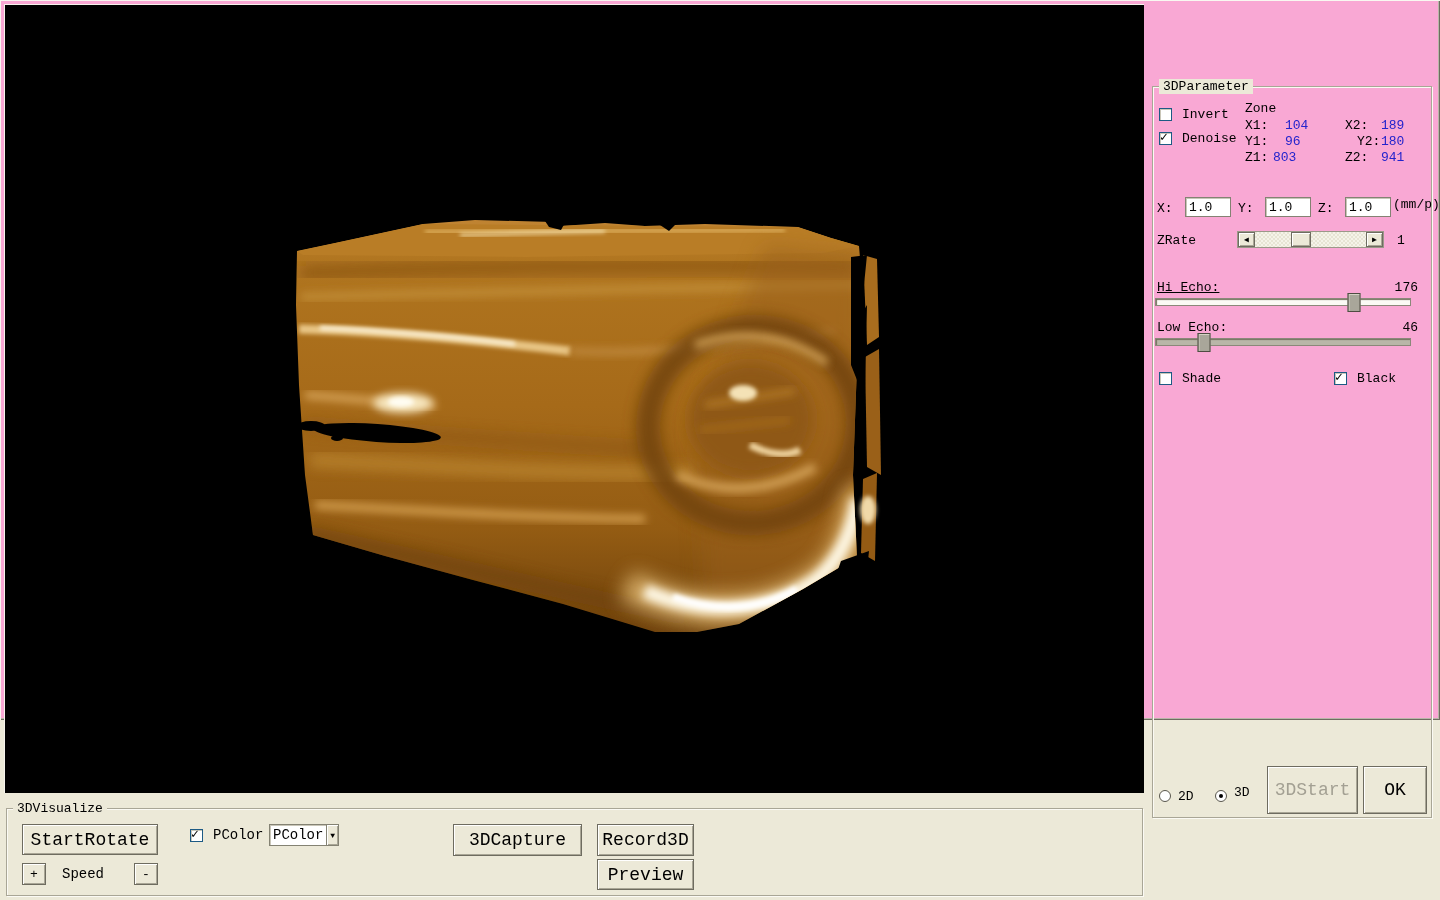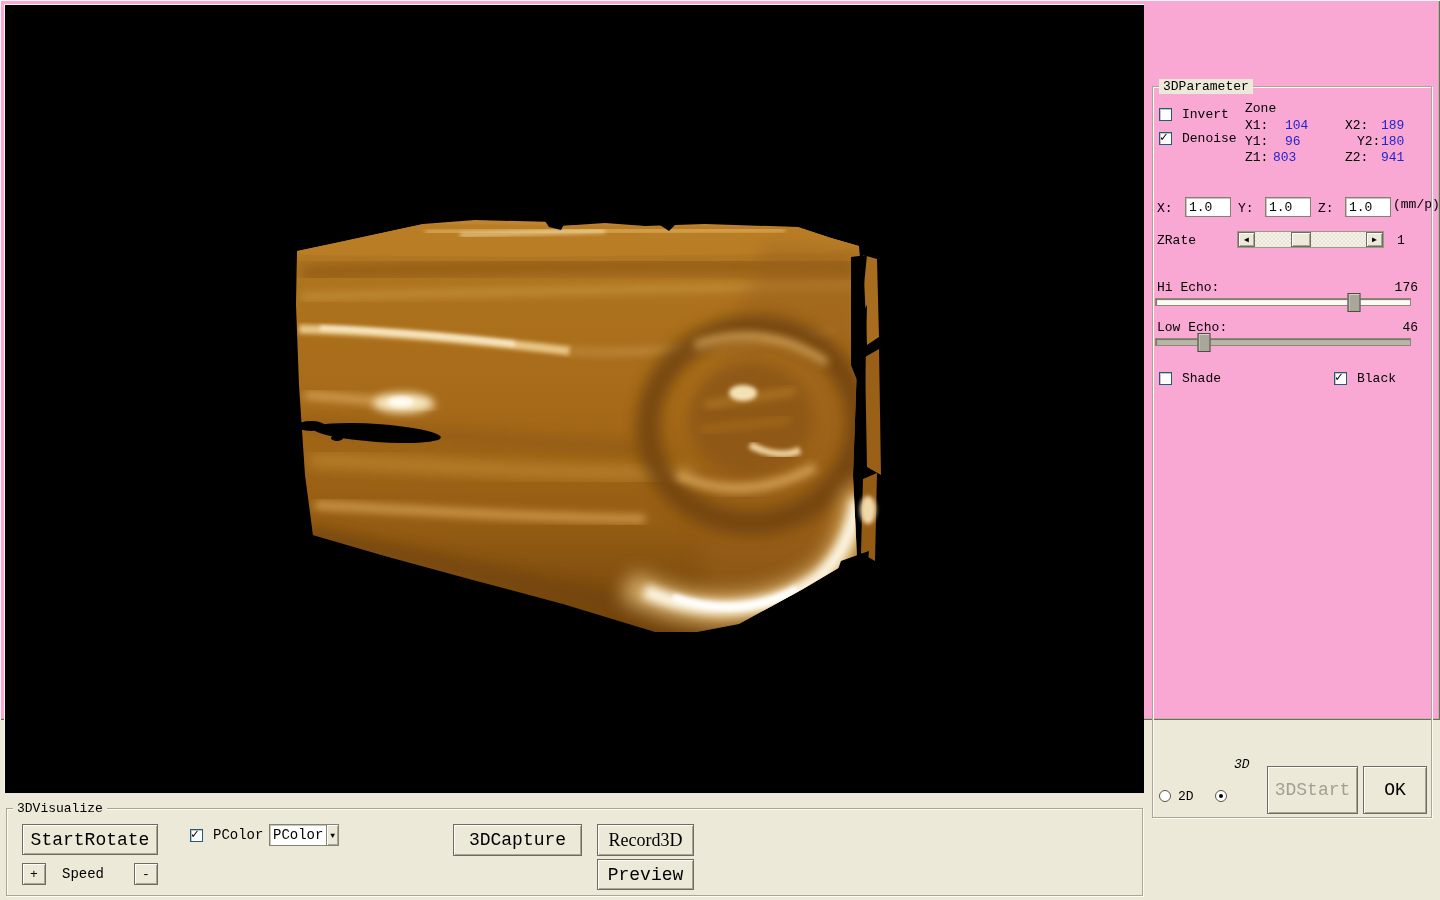--- a/index.html
+++ b/index.html
@@ -233,41 +233,41 @@
         </div>
       <div class="strack">
         <div class="sthumb" style="left: 41%;"></div>
       </div>
       <div class="sbtn">
           <span>▶</span>
         </div>
     </div>
     <span class="lbl" style="left:244px; top:146px;">1</span>
 
-    <span class="lbl" style="left:4px; top:193px;">Hi Echo:</span>
+    <span class="lbl" style="left:4px; top:193px;text-decoration:underline;">Hi Echo:</span>
     <span class="lbl right" style="left:225px; top:193px; width:40px;">176</span>
     <div class="sl-track light" style="left:2px; top:211px; width:256px;">
       <div class="sl-thumb" style="left: 78%;"></div>
     </div>
 
     <span class="lbl" style="left:4px; top:233px;">Low Echo:</span>
     <span class="lbl right" style="left:225px; top:233px; width:40px;">46</span>
     <div class="sl-track gray" style="left:2px; top:251px; width:256px;">
       <div class="sl-thumb" style="left: 19%;"></div>
     </div>
 
     <span class="cb" style="left:6px; top:285px;"></span>
     <span class="lbl" style="left:29px; top:284px;">Shade</span>
     <span class="cb on" style="left:181px; top:285px;"></span>
     <span class="lbl" style="left:204px; top:284px;">Black</span>
 
     <span class="radio" style="left:6px; top:703px;"></span>
     <span class="lbl" style="left:25px; top:702px;">2D</span>
     <span class="radio on" style="left:62px; top:703px;"></span>
-    <span class="lbl" style="left:81px; top:670px;font-style:italic;">3D</span>
+    <span class="lbl" style="left:81px; top:698px;">3D</span>
     <div class="btn disabled" style="left:114px; top:679px; width:91px; height:48px;">3DStart</div>
     <div class="btn" style="left:210px; top:679px; width:64px; height:48px;">OK</div>
   </div>
 
   <div class="groupbox vis-panel">
     <span class="gtitle">3DVisualize</span>
 
     <div class="btn" style="left:15px; top:15px; width:136px; height:31px;">StartRotate</div>
     <div class="btn small" style="left:15px; top:54px; width:24px; height:22px;">+</div>
     <span class="lbl" style="left:55px; top:58px; font-size:14px;">Speed</span>
@@ -276,17 +276,17 @@
     <span class="cb on" style="left:183px; top:20px;"></span>
     <span class="lbl" style="left:206px; top:19px; font-size:14px;">PColor</span>
     <div class="combo" style="left:262px; top:15px; width:70px;">
       <span class="ctext">PColor</span>
       <span class="cbtn">
           <span>▼</span>
         </span>
     </div>
 
     <div class="btn" style="left:446px; top:15px; width:129px; height:32px;">3DCapture</div>
-    <div class="btn" style="left:590px; top:15px; width:97px; height:32px;font-family:Liberation Serif, serif;">Record3D</div>
+    <div class="btn" style="left:590px; top:15px; width:97px; height:32px;">Record3D</div>
     <div class="btn" style="left:590px; top:50px; width:97px; height:31px;">Preview</div>
   </div>
 
 </div>
 
 </body></html>

